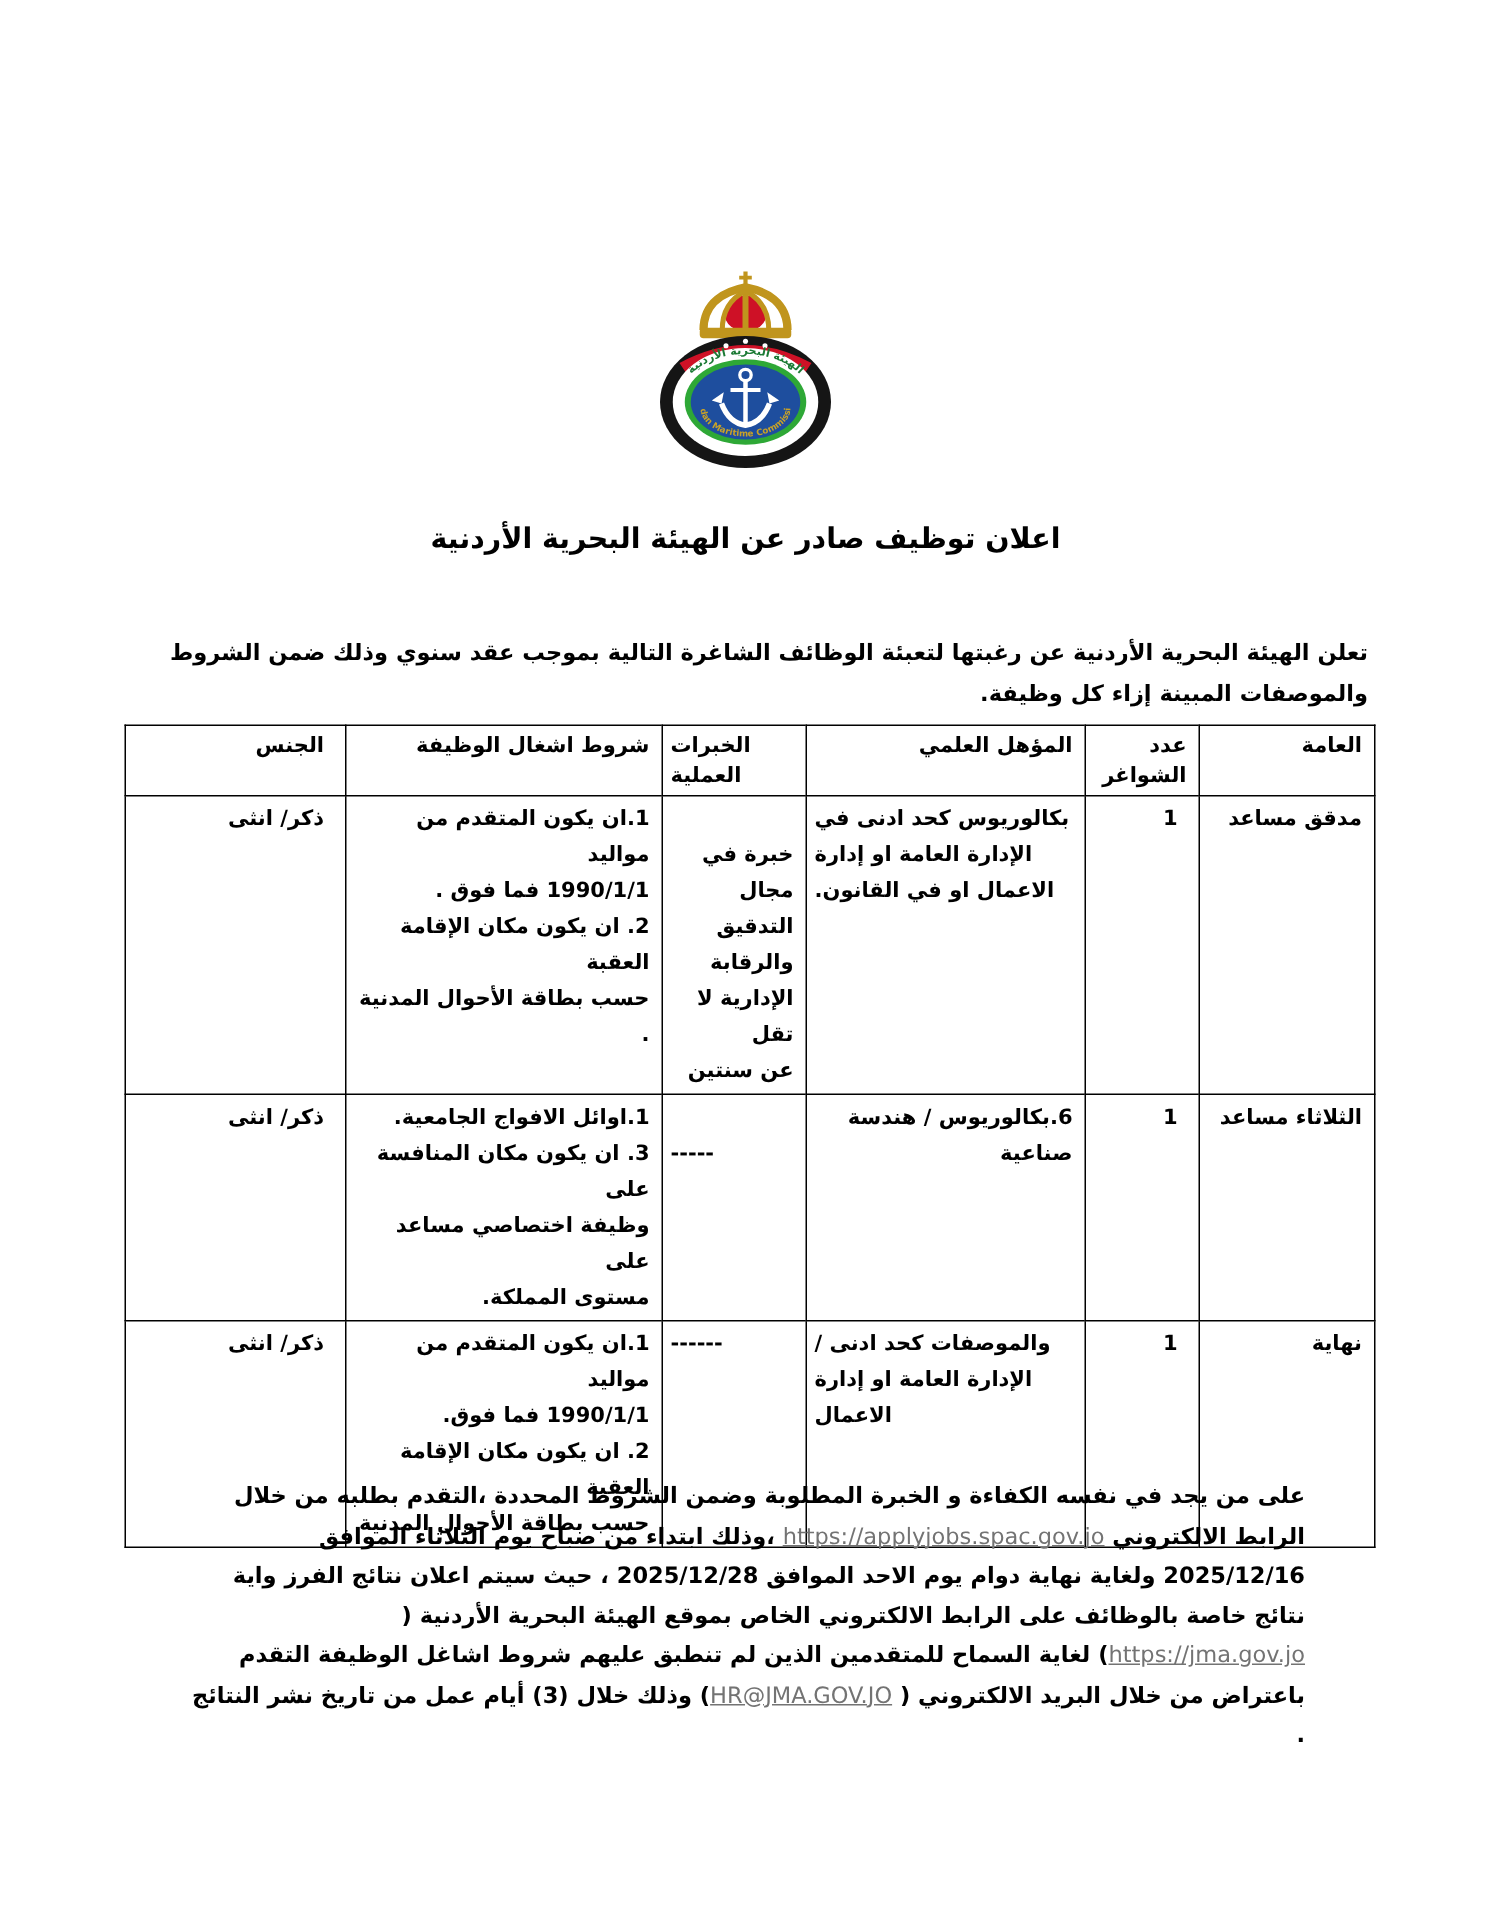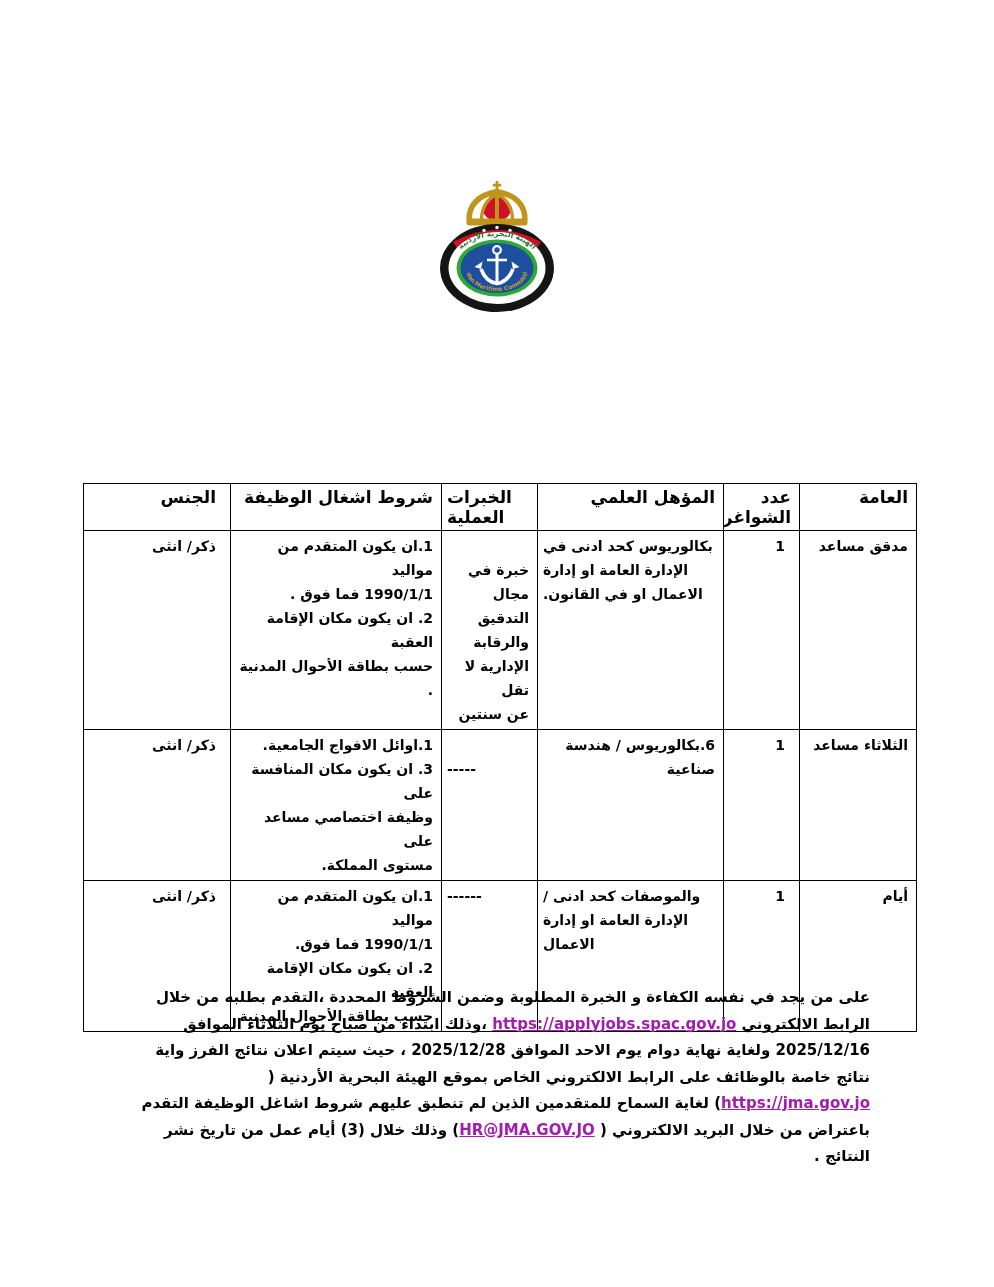--- a/index.html
+++ b/index.html
@@ -21,30 +21,30 @@
   }
   table.vac {
     position:absolute; top:483px; right:77px; width:833px;
     border-collapse:collapse; table-layout:fixed; direction:rtl;
   }
   table.vac th, table.vac td {
     border:1.5px solid #000; vertical-align:top;
     padding:3px 8px 3px 5px; font-weight:bold;
     white-space:pre-line; overflow:hidden;
   }
-  table.vac th { font-size:17px; line-height:20px; height:42px; }
+  table.vac th { font-size:14px; line-height:20px; height:42px; }
   table.vac td { font-size:14px; line-height:24px; }
   .al-r { text-align:right; }
   .al-c { text-align:left; }
   .pad-r { padding-right:14px !important; }
   .footer {
     position:absolute; top:984px; right:124px; width:742px;
     direction:rtl; text-align:right; font-size:15px; line-height:26.5px;
   }
-  .footer a { color:#a21caf; text-decoration:underline; font-weight:bold; }
+  .footer a { color:#737373; text-decoration:underline; font-weight:normal; }
   svg .seal-text { font-family:"DejaVu Sans", sans-serif; font-weight:bold; }
 </style>
 </head>
 <body>
 
 <div class="page">
 
   <div class="logo-wrap">
     <svg viewBox="0 0 120 132" width="120" height="132">
       <defs>
@@ -82,21 +82,24 @@
         <path d="M44,89 Q49,102 60,103.5 Q71,102 76,89" stroke-width="3.6"></path>
         <path d="M44,89 L37.5,87 L45.5,81.5 Z" fill="#FFFFFF" stroke="none"></path>
         <path d="M76,89 L82.5,87 L74.5,81.5 Z" fill="#FFFFFF" stroke="none"></path>
       </g>
       <text class="seal-text" font-size="5.8" fill="#C9A227" text-anchor="middle">
         <textPath href="#arcBottom" xlink:href="#arcBottom" startOffset="50%">Jordan Maritime Commission</textPath>
       </text>
     </svg>
   </div>
 
+  <div class="doc-title">اعلان توظيف صادر عن الهيئة البحرية الأردنية</div>
 
+  <div class="intro">تعلن الهيئة البحرية الأردنية عن رغبتها لتعبئة الوظائف الشاغرة التالية بموجب عقد سنوي وذلك ضمن الشروط
+والموصفات المبينة إزاء كل وظيفة.</div>
 
   <table class="vac">
     <colgroup>
       <col style="width:117px">
       <col style="width:76px">
       <col style="width:186px">
       <col style="width:96px">
       <col style="width:211px">
       <col style="width:147px">
     </colgroup>
@@ -138,21 +141,21 @@
 صناعية</td>
           <td class="al-c">
 -----</td>
           <td class="al-r">1.اوائل الافواج الجامعية.
 3. ان يكون مكان المنافسة على
 وظيفة اختصاصي مساعد على
 مستوى المملكة.</td>
           <td class="al-r pad-r">ذكر/ انثى</td>
         </tr>
         <tr style="height: 88px;">
-          <td class="al-r">أيام</td>
+          <td class="al-r">نهاية</td>
           <td class="al-r pad-r">1</td>
           <td class="al-c">والموصفات كحد ادنى /
 الإدارة العامة او إدارة
 الاعمال</td>
           <td class="al-c">------</td>
           <td class="al-r">1.ان يكون المتقدم من مواليد
 1990/1/1 فما فوق.
 2. ان يكون مكان الإقامة العقبة
 حسب بطاقة الأحوال المدنية</td>
           <td class="al-r pad-r">ذكر/ انثى</td>

